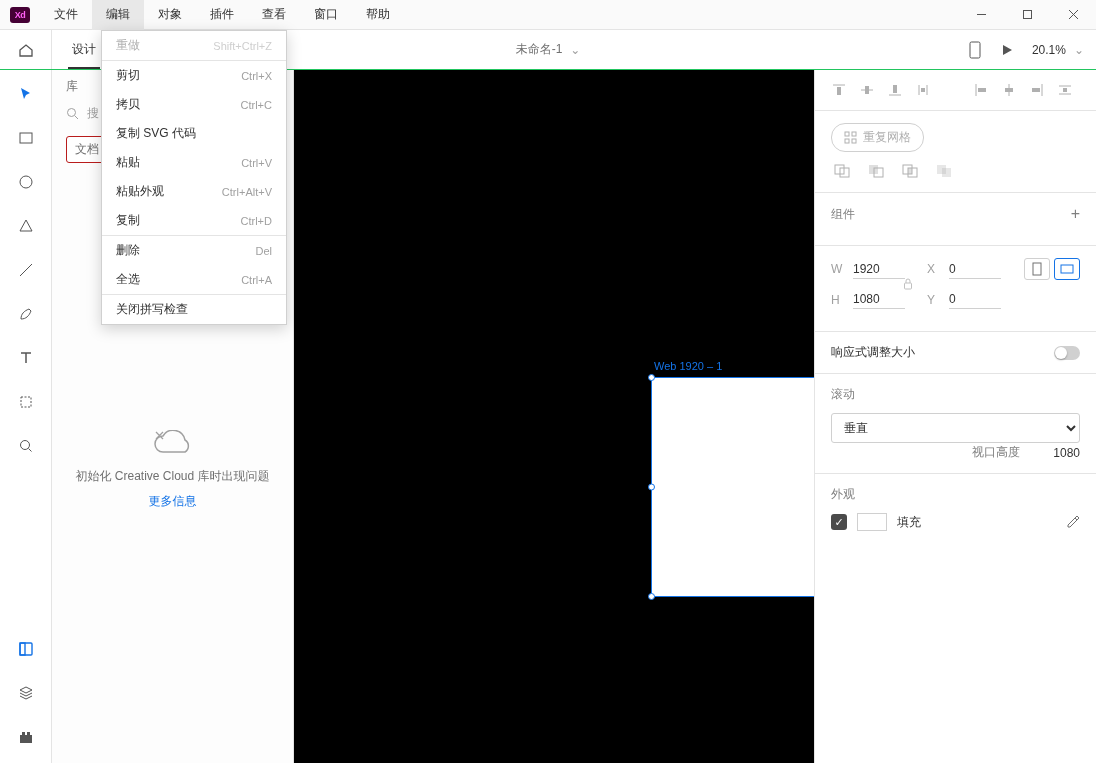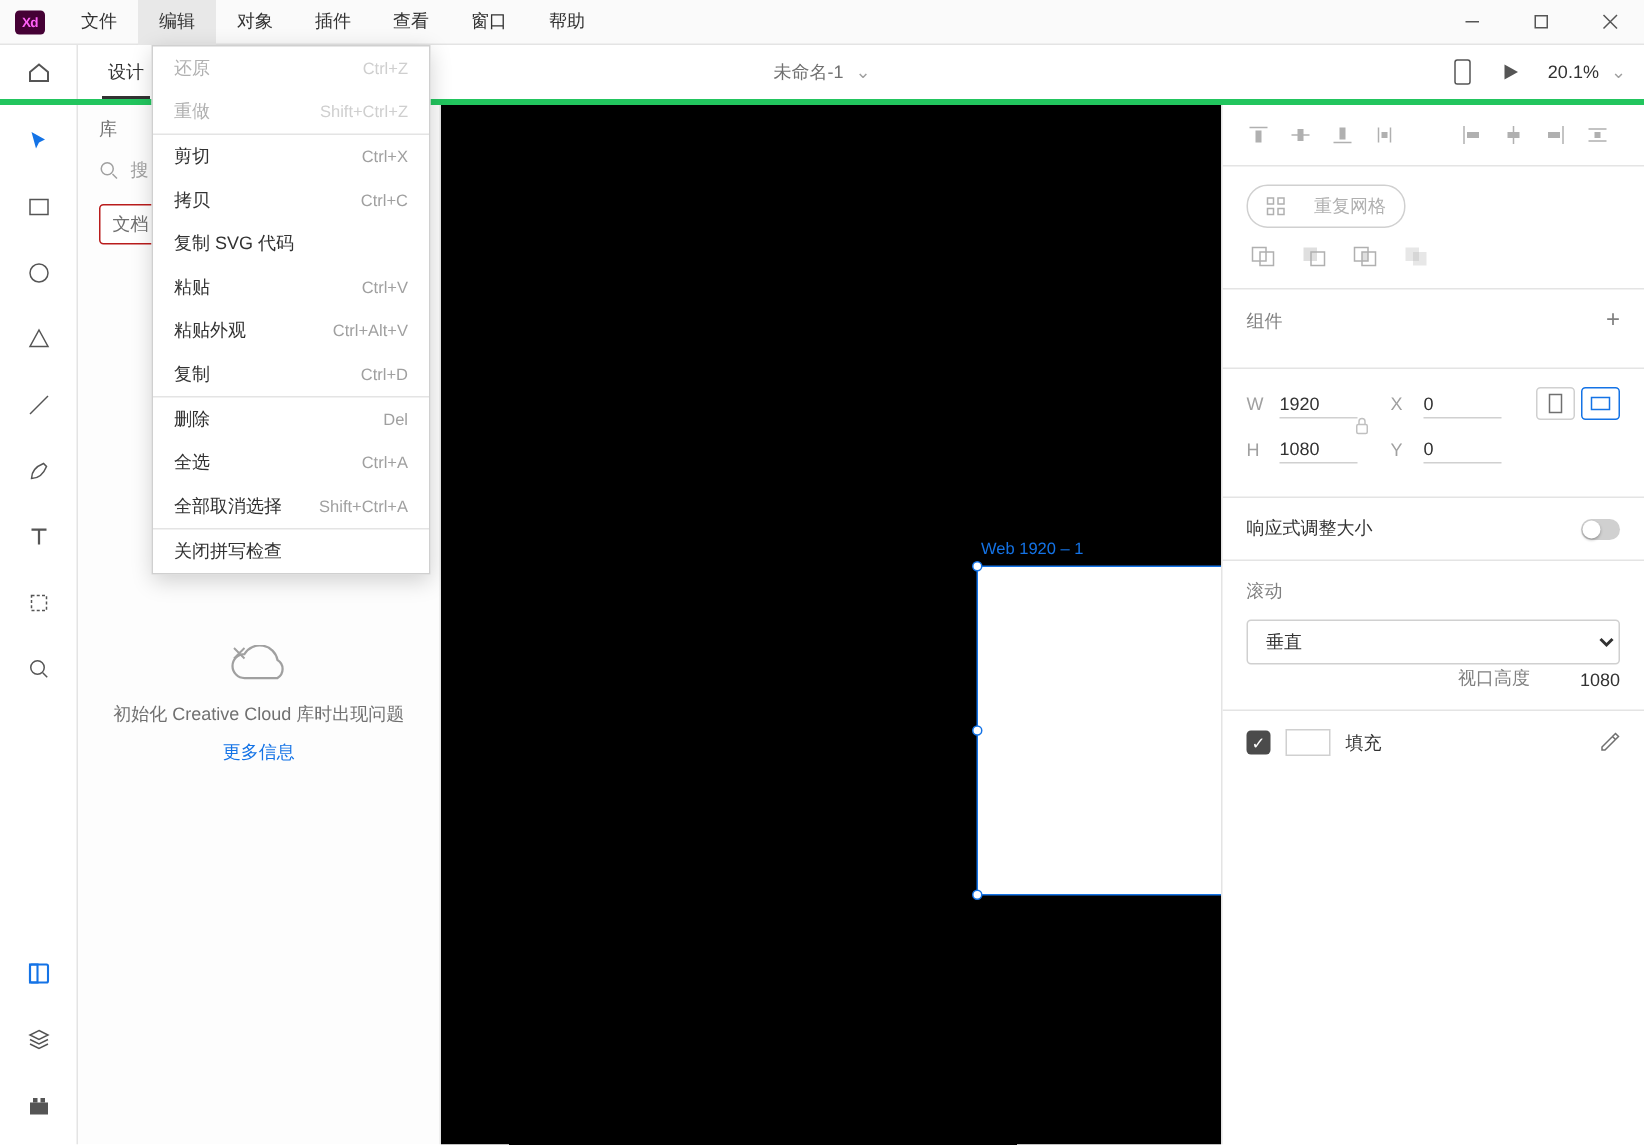--- a/index.html
+++ b/index.html
@@ -16,21 +16,21 @@
 
 
 .dropdown { position: absolute; top: 30px; left: 101px; width: 186px; background: #fff; border: 1px solid #d0d0d0; box-shadow: 0 4px 14px rgba(0,0,0,.18); z-index: 20; }
 .dd-item { display: flex; align-items: center; justify-content: space-between; padding: 0 14px; height: 29px; color: #323232; }
 .dd-item.disabled { color: #b0b0b0; }
 .dd-shortcut { color: #a0a0a0; font-size: 11px; }
 .dd-item.disabled .dd-shortcut { color: #cfcfcf; }
 .dd-sep { height: 1px; background: #e4e4e4; margin: 0; }
 
 
-.docbar { height: 40px; display: flex; align-items: center; border-bottom: 4px solid #22c55e; position: relative; }
+.docbar { height: 40px; display: flex; align-items: center; border-bottom: 1px solid #22c55e; position: relative; }
 .home-btn { width: 52px; display: flex; justify-content: center; border-right: 1px solid #e4e4e4; height: 100%; align-items: center; }
 .mode-tabs { display: flex; align-items: center; height: 100%; padding: 0 16px; }
 .mode-tab { padding: 0 4px; height: 100%; display: flex; align-items: center; position: relative; color: #323232; cursor: pointer; }
 .mode-tab.active::after { content: ""; position: absolute; bottom: 0; left: 0; right: 0; height: 2px; background: #323232; }
 .doc-title-wrap { position: absolute; left: 50%; transform: translateX(-50%); display: flex; align-items: center; color: #707070; gap: 8px; }
 .doc-title-wrap .chev { color: #a0a0a0; }
 .docbar-right { margin-left: auto; display: flex; align-items: center; padding-right: 12px; gap: 18px; }
 .zoom-wrap { display: flex; align-items: center; gap: 8px; color: #323232; }
 
 
@@ -56,21 +56,21 @@
 .h-l{left:-4px;top:50%;transform:translateY(-50%)}
 
 .right-panel { width: 282px; border-left: 1px solid #e4e4e4; background: #fff; overflow-y: auto; }
 .align-row { display: flex; padding: 10px 12px; border-bottom: 1px solid #e4e4e4; gap: 6px; }
 .align-group { display: flex; gap: 4px; }
 .align-gap { width: 22px; }
 .align-btn { width: 24px; height: 20px; display: flex; align-items: center; justify-content: center; color: #b0b0b0; }
 
 .rp-section { padding: 12px 16px; border-bottom: 1px solid #e4e4e4; }
 .rp-section.noborder { border-bottom: none; }
-.repeat-btn { display: inline-flex; align-items: center; gap: 19px; border: 1px solid #d0d0d0; border-radius: 14px; padding: 5px 12px; color: #b0b0b0; }
+.repeat-btn { display: inline-flex; align-items: center; gap: 6px; border: 1px solid #d0d0d0; border-radius: 14px; padding: 5px 12px; color: #b0b0b0; }
 .bool-row { display: flex; gap: 12px; margin-top: 10px; color: #b0b0b0; }
 .bool-row div { width: 22px; height: 18px; display: flex; align-items: center; justify-content: center; }
 
 .rp-head { display: flex; justify-content: space-between; align-items: center; color: #808080; margin-bottom: 10px; }
 .plus { color: #808080; font-size: 16px; }
 
 .xform-row { display: flex; align-items: center; gap: 8px; margin-bottom: 10px; }
 .xf-label { width: 14px; color: #a0a0a0; }
 .xf-input { border: none; border-bottom: 1px solid #d0d0d0; width: 52px; padding: 2px 0; font-size: 12px; color: #323232; background: transparent; }
 .orient-btns { margin-left: auto; display: flex; gap: 4px; }
@@ -119,24 +119,20 @@
       </div>
     <div class="win-btn">
         <svg width="11" height="11" viewBox="0 0 11 11">
           <path d="M1 1l9 9M10 1l-9 9" stroke="currentColor"></path>
         </svg>
       </div>
   </div>
 
   <div class="dropdown">
     <div class="dd-item disabled">
-        <span>还原</span>
-        <span class="dd-shortcut">Ctrl+Z</span>
-      </div>
-    <div class="dd-item disabled">
         <span>重做</span>
         <span class="dd-shortcut">Shift+Ctrl+Z</span>
       </div>
     <div class="dd-sep"></div>
     <div class="dd-item">
         <span>剪切</span>
         <span class="dd-shortcut">Ctrl+X</span>
       </div>
     <div class="dd-item">
         <span>拷贝</span>
@@ -159,24 +155,20 @@
         <span class="dd-shortcut">Ctrl+D</span>
       </div>
     <div class="dd-sep"></div>
     <div class="dd-item">
         <span>删除</span>
         <span class="dd-shortcut">Del</span>
       </div>
     <div class="dd-item">
         <span>全选</span>
         <span class="dd-shortcut">Ctrl+A</span>
-      </div>
-    <div class="dd-item">
-        <span>全部取消选择</span>
-        <span class="dd-shortcut">Shift+Ctrl+A</span>
       </div>
     <div class="dd-sep"></div>
     <div class="dd-item">
         <span>关闭拼写检查</span>
         <span class="dd-shortcut"></span>
       </div>
   </div>
 </div>
 
 <div class="docbar">
@@ -465,20 +457,23 @@
       <select class="scroll-select">
         <option>垂直</option>
       </select>
       <div class="vh-row">
         <span style="color:#808080">视口高度</span>
         <input class="vh-input" value="1080" style="">
       </div>
     </div>
 
     <div class="rp-section noborder">
+      <div class="rp-head">
+          <span>外观</span>
+        </div>
       <div class="fill-row">
         <div class="chk">✓</div>
         <div class="swatch"></div>
         <span>填充</span>
         <div class="eyedrop">
           <svg width="14" height="14" viewBox="0 0 14 14">
               <path d="M11 1l2 2-2 2-2-2zM9 3L2 10v2h2l7-7" fill="none" stroke="currentColor"></path>
             </svg>
         </div>
       </div>

